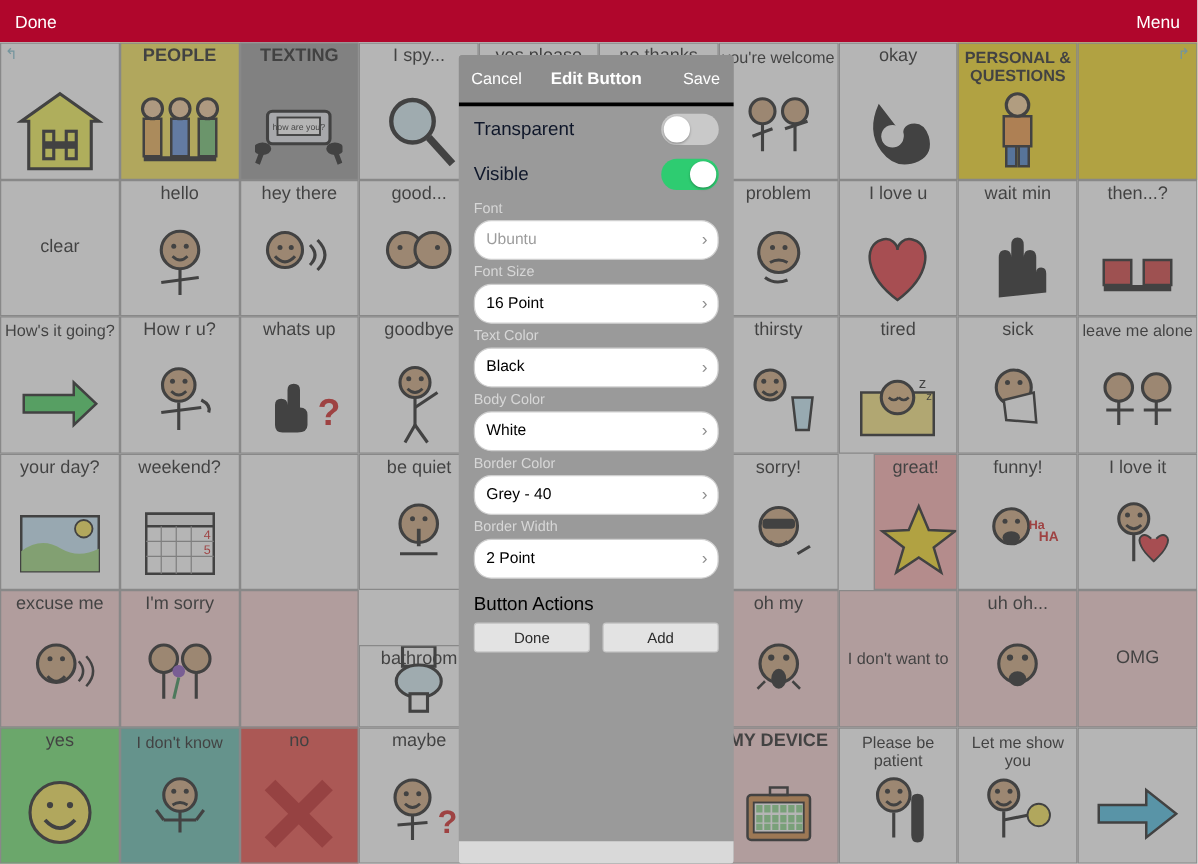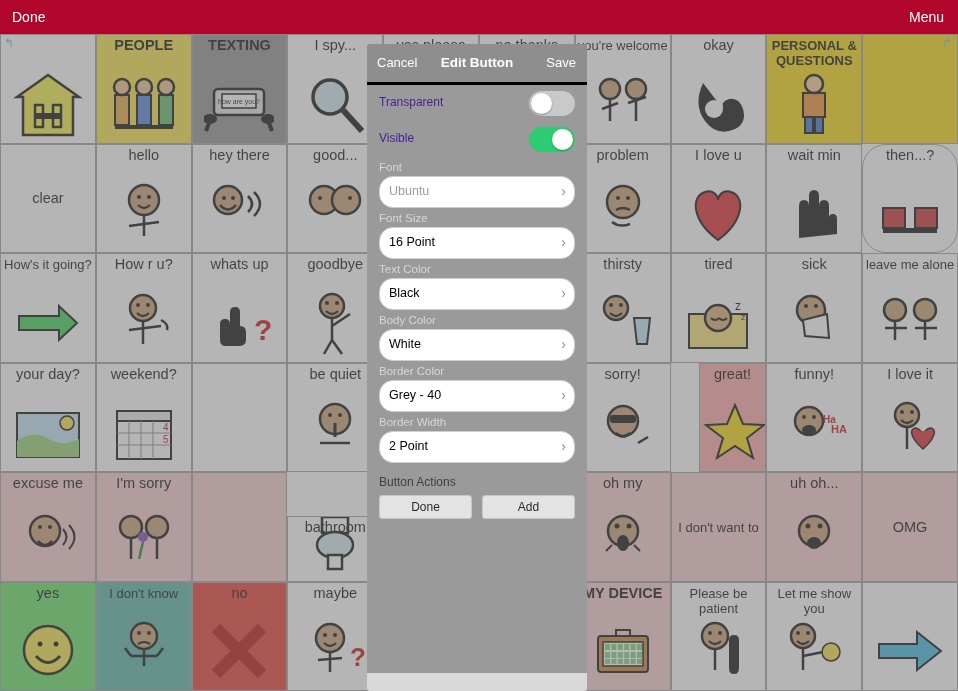--- a/index.html
+++ b/index.html
@@ -130,21 +130,21 @@
     position: absolute; right: 11px; top: 11px;
     color: #ffffff; font-size: 13px;
   }
   .toggle-row {
     position: relative;
     height: 36px;
     padding: 0 12px;
   }
   .toggle-row .tr-label {
     position: absolute; left: 12px; top: 10px;
-    color: #4c1d95; font-size: 12px;
+    color: #0f172a; font-size: 15px;
   }
   .switch {
     position: absolute;
     right: 12px; top: 6px;
     width: 46px; height: 25px;
     border-radius: 13px;
     background: #c9c9c9;
   }
   .switch .knob {
     position: absolute;
@@ -177,22 +177,22 @@
     color: #000000;
   }
   .field-box .fv.placeholder { color: #9c9c9c; }
   .field-box .chev {
     position: absolute;
     right: 8px; top: 6px;
     color: #8e8e8e;
     font-size: 14px;
   }
   .actions-label {
-    color: #404040;
-    font-size: 12px;
+    color: #000000;
+    font-size: 15px;
     padding: 0 12px;
     margin-top: 12px;
     margin-bottom: 6px;
   }
   .actions-row {
     display: flex;
     gap: 10px;
     padding: 0 12px;
   }
   .act-btn {
@@ -416,21 +416,21 @@
       </div>
     </div>
     <div class="cell" style="background: rgb(255, 255, 255);">
       <div class="label top">wait min</div>
       <div class="art">
         <svg width="70" height="70" viewBox="0 0 70 70">
           <path d="M20 60 L20 28 q0 -6 5 -6 q5 0 5 6 L30 18 q0 -6 5 -6 q5 0 5 6 l0 10 q0 -6 5 -6 q5 0 5 6 l0 12 q0 -4 4 -4 q4 0 4 5 l0 15 Z" fill="#000"></path>
         </svg>
       </div>
     </div>
-    <div class="cell" style="background: rgb(255, 255, 255); border-radius: 24px;">
+    <div class="cell" style="background: rgb(255, 255, 255);">
       <div class="label top">then...?</div>
       <div class="art">
         <svg width="70" height="70" viewBox="0 0 70 70">
           <rect x="8" y="30" width="22" height="20" fill="#cc2222" stroke="#000" stroke-width="2"></rect>
           <rect x="40" y="30" width="22" height="20" fill="#cc2222" stroke="#000" stroke-width="2"></rect>
           <rect x="8" y="50" width="54" height="5" fill="#000"></rect>
         </svg>
       </div>
     </div>
     <div class="cell" style="background: rgb(255, 255, 255);">

